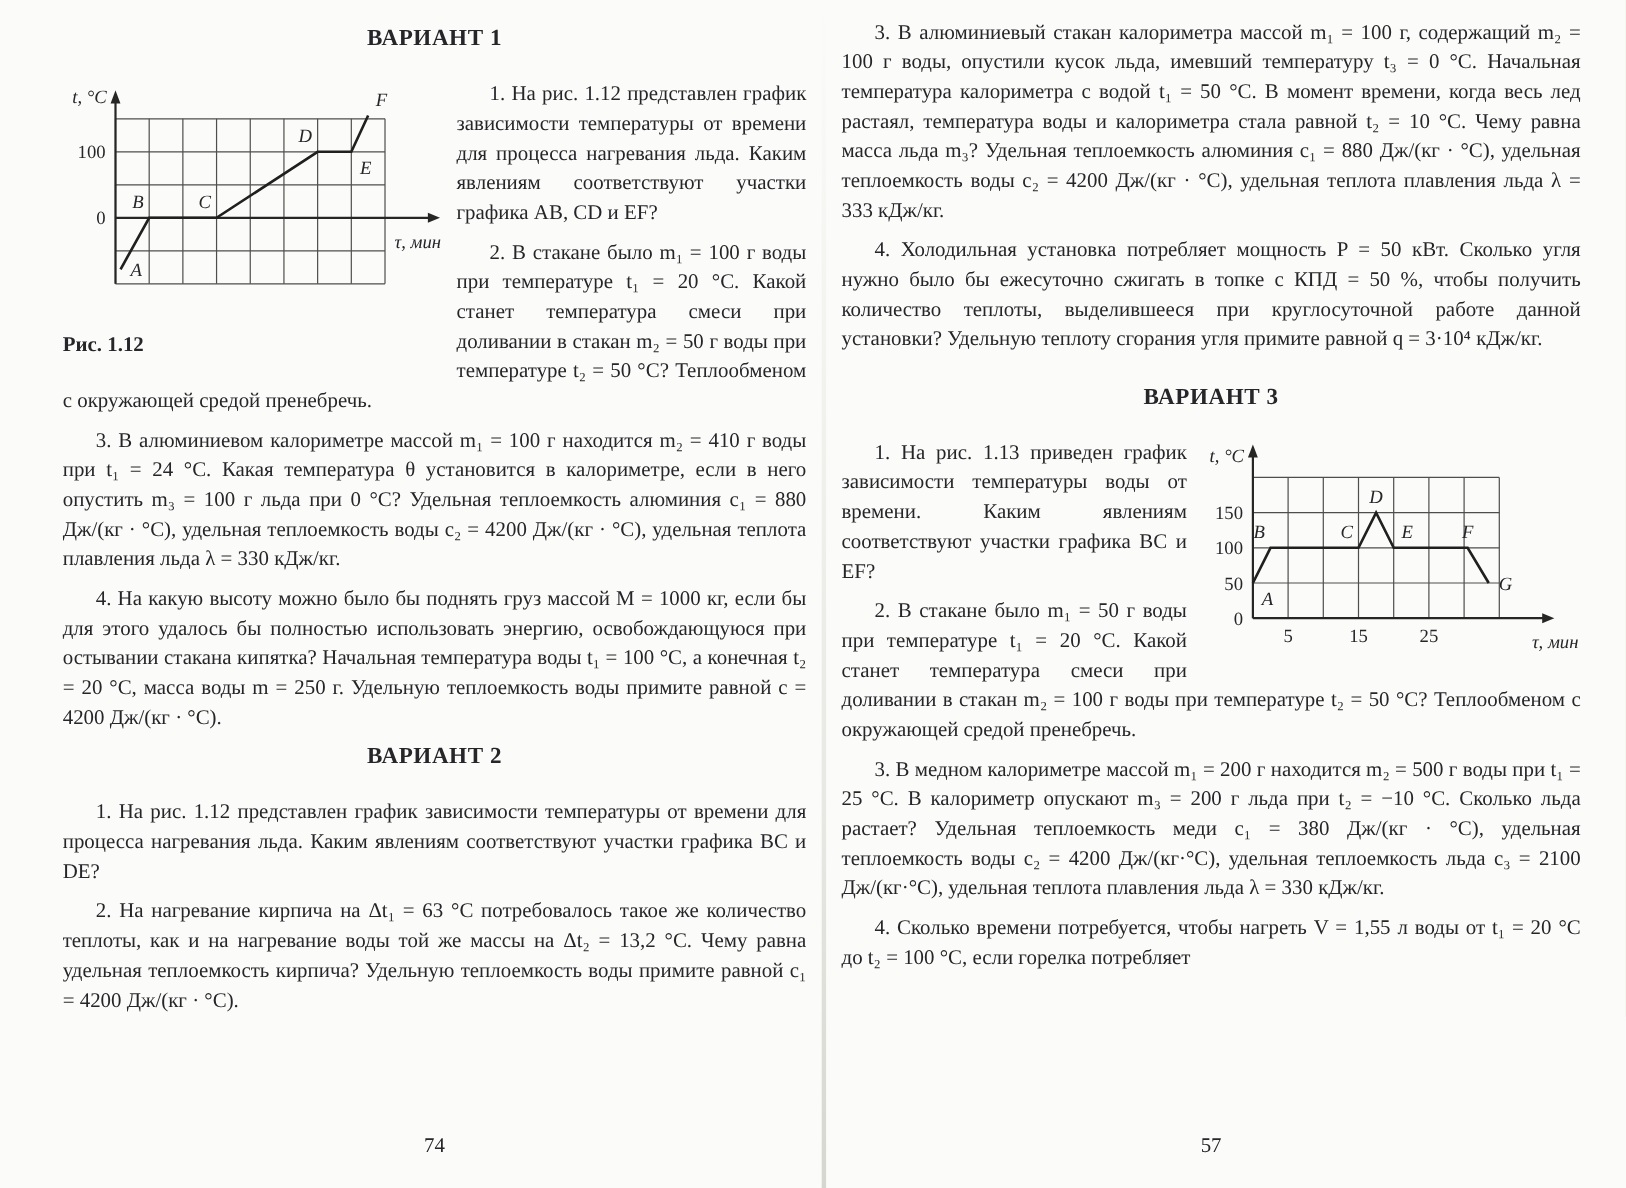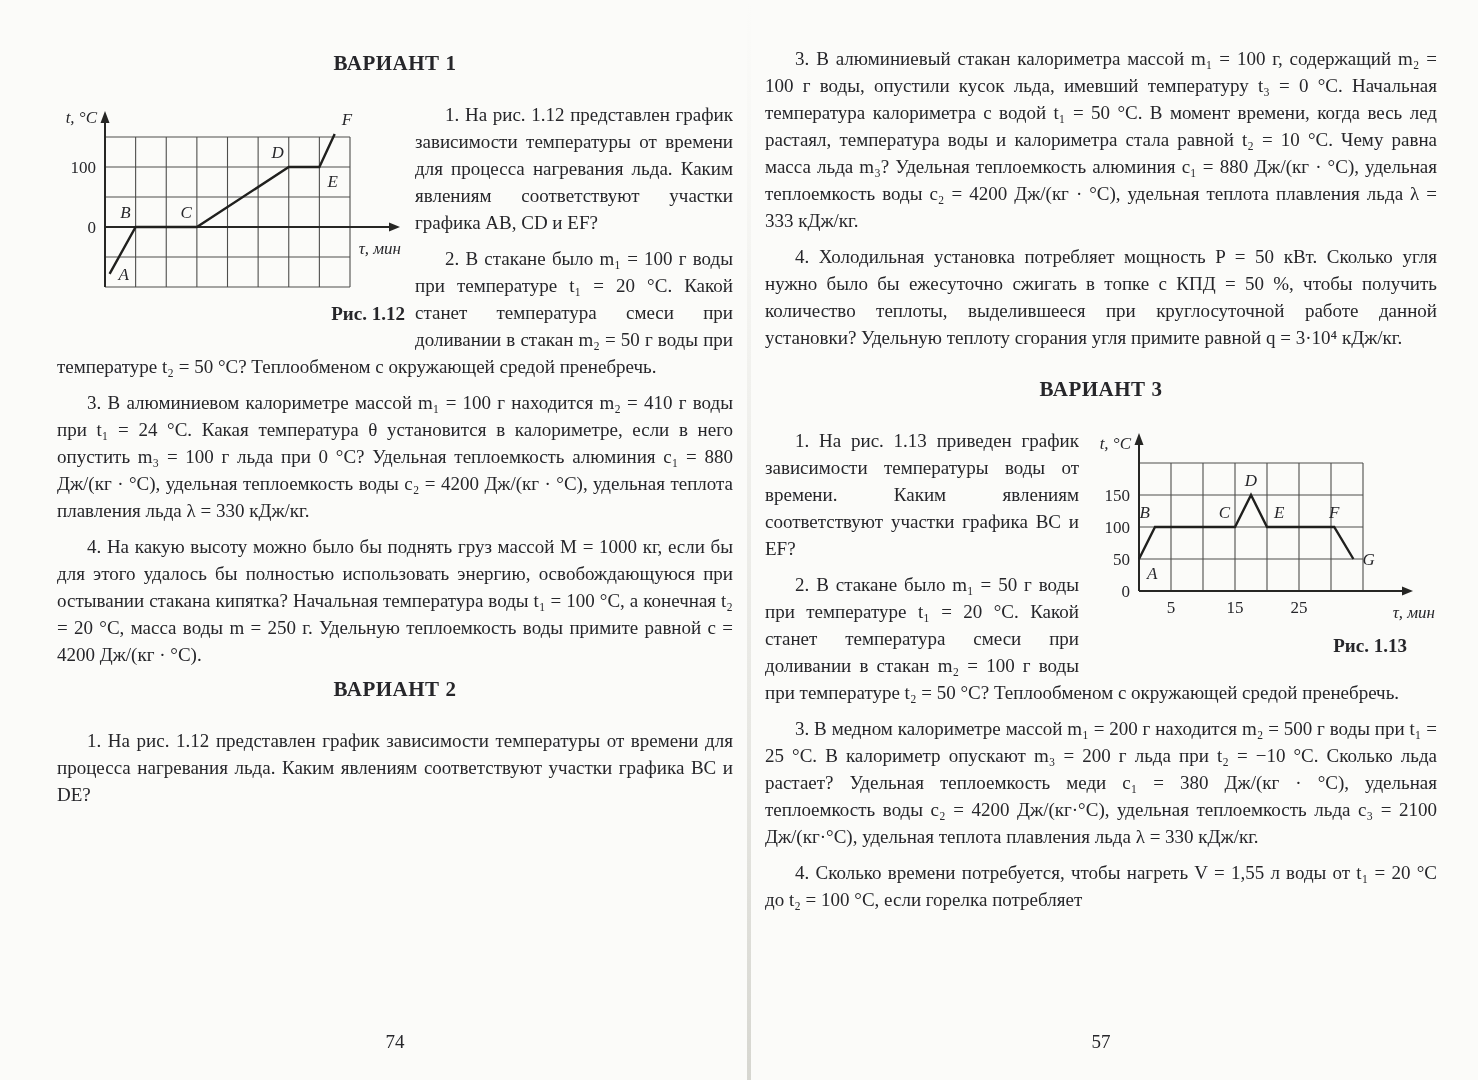--- a/index.html
+++ b/index.html
@@ -1,28 +1,28 @@
 <!DOCTYPE html>
 <html lang="ru"><head>
 <meta charset="utf-8">
 <style>
   html,body{margin:0;padding:0;background:#e9e9e6;}
   .spread{position:relative;width:1478px;height:1080px;background:#fbfbf9;overflow:hidden;
           font-family:"Liberation Serif","DejaVu Serif",serif;color:#26262a;}
   .gutter{position:absolute;left:747px;top:0;width:4px;height:100%;
           background:linear-gradient(180deg,rgba(220,220,215,0) 0%,rgba(214,214,208,.55) 70%,rgba(205,205,198,.8) 100%);}
-  .page{position:absolute;top:45px;font-size:19px;line-height:27px;text-align:justify;}
+  .page{position:absolute;top:16px;font-size:19px;line-height:27px;text-align:justify;}
   .page-left{left:57px;width:676px;}
   .page-right{left:765px;width:672px;}
   h2.variant{font-size:21px;line-height:24px;font-weight:700;text-align:center;margin:6px 0 26px;letter-spacing:.5px;}
   p.prob{margin:0 0 9px;text-indent:30px;}
   figure{margin:0;}
   .figL{float:left;width:348px;margin:6px 10px 4px 0;}
   .figR{float:right;width:350px;margin:2px 0 4px 8px;}
-  figcaption{text-align:right;font-weight:600;font-size:19px;margin-top:0;}
+  figcaption{text-align:left;font-weight:600;font-size:19px;margin-top:28px;}
   .figR figcaption{padding-right:30px;}
   .clear{clear:both;height:0;}
   .pageno{position:absolute;top:1031px;text-align:center;font-size:19px;}
   .pageno-left{left:57px;width:676px;}
   .pageno-right{left:765px;width:672px;}
   svg text{fill:#26262a;}
   svg .tick{font-size:17px;font-style:normal;}
   svg .pt{font-size:17px;font-style:italic;}
   svg .axl{font-size:17px;font-style:italic;}
 </style>
@@ -72,20 +72,21 @@
     </figure>
 
     <p class="prob">1. На рис. 1.12 представлен график зависимости температуры от времени для процесса нагревания льда. Каким явлениям соответствуют участки графика AB, CD и EF?</p>
     <p class="prob">2. В стакане было m₁ = 100 г воды при температуре t₁ = 20 °C. Какой станет температура смеси при доливании в стакан m₂ = 50 г воды при температуре t₂ = 50 °C? Теплообменом с окружающей средой пренебречь.</p>
     <div class="clear"></div>
     <p class="prob">3. В алюминиевом калориметре массой m₁ = 100 г находится m₂ = 410 г воды при t₁ = 24 °C. Какая температура θ установится в калориметре, если в него опустить m₃ = 100 г льда при 0 °C? Удельная теплоемкость алюминия c₁ = 880 Дж/(кг · °C), удельная теплоемкость воды c₂ = 4200 Дж/(кг · °C), удельная теплота плавления льда λ = 330 кДж/кг.</p>
     <p class="prob">4. На какую высоту можно было бы поднять груз массой M = 1000 кг, если бы для этого удалось бы полностью использовать энергию, освобождающуюся при остывании стакана кипятка? Начальная температура воды t₁ = 100 °C, а конечная t₂ = 20 °C, масса воды m = 250 г. Удельную теплоемкость воды примите равной c = 4200 Дж/(кг · °C).</p>
 
     <h2 class="variant" style="margin-top:6px;">ВАРИАНТ 2</h2>
     <p class="prob">1. На рис. 1.12 представлен график зависимости температуры от времени для процесса нагревания льда. Каким явлениям соответствуют участки графика BC и DE?</p>
+    <p class="prob">2. На нагревание кирпича на Δt₁ = 63 °C потребовалось такое же количество теплоты, как и на нагревание воды той же массы на Δt₂ = 13,2 °C. Чему равна удельная теплоемкость кирпича? Удельную теплоемкость воды примите равной c₁ = 4200 Дж/(кг · °C).</p>
   </div>
 
   <div class="page page-right">
     <p class="prob">3. В алюминиевый стакан калориметра массой m₁ = 100 г, содержащий m₂ = 100 г воды, опустили кусок льда, имевший температуру t₃ = 0 °C. Начальная температура калориметра с водой t₁ = 50 °C. В момент времени, когда весь лед растаял, температура воды и калориметра стала равной t₂ = 10 °C. Чему равна масса льда m₃? Удельная теплоемкость алюминия c₁ = 880 Дж/(кг · °C), удельная теплоемкость воды c₂ = 4200 Дж/(кг · °C), удельная теплота плавления льда λ = 333 кДж/кг.</p>
     <p class="prob">4. Холодильная установка потребляет мощность P = 50 кВт. Сколько угля нужно было бы ежесуточно сжигать в топке с КПД = 50 %, чтобы получить количество теплоты, выделившееся при круглосуточной работе данной установки? Удельную теплоту сгорания угля примите равной q = 3·10⁴ кДж/кг.</p>
 
     <h2 class="variant" style="margin-top:26px;">ВАРИАНТ 3</h2>
 
     <figure class="figR">
       <svg id="fig113" width="350" height="196">
@@ -117,21 +118,20 @@
           <text x="44" y="20" text-anchor="end" class="axl">t, °C</text>
           <text x="348" y="189" text-anchor="end" class="axl">τ, мин</text>
           <text x="60" y="150" text-anchor="start" class="pt">A</text>
           <text x="63" y="89" text-anchor="end" class="pt">B</text>
           <text x="143" y="89" text-anchor="end" class="pt">C</text>
           <text x="164" y="57" text-anchor="middle" class="pt">D</text>
           <text x="187" y="89" text-anchor="start" class="pt">E</text>
           <text x="247.2" y="89" text-anchor="middle" class="pt">F</text>
           <text x="275.4" y="136" text-anchor="start" class="pt">G</text>
         </svg>
-      <figcaption>Рис. 1.13</figcaption>
     </figure>
 
     <p class="prob">1. На рис. 1.13 приведен график зависимости температуры воды от времени. Каким явлениям соответствуют участки графика BC и EF?</p>
     <p class="prob">2. В стакане было m₁ = 50 г воды при температуре t₁ = 20 °C. Какой станет температура смеси при доливании в стакан m₂ = 100 г воды при температуре t₂ = 50 °C? Теплообменом с окружающей средой пренебречь.</p>
     <div class="clear"></div>
     <p class="prob">3. В медном калориметре массой m₁ = 200 г находится m₂ = 500 г воды при t₁ = 25 °C. В калориметр опускают m₃ = 200 г льда при t₂ = −10 °C. Сколько льда растает? Удельная теплоемкость меди c₁ = 380 Дж/(кг · °C), удельная теплоемкость воды c₂ = 4200 Дж/(кг·°C), удельная теплоемкость льда c₃ = 2100 Дж/(кг·°C), удельная теплота плавления льда λ = 330 кДж/кг.</p>
     <p class="prob">4. Сколько времени потребуется, чтобы нагреть V = 1,55 л воды от t₁ = 20 °C до t₂ = 100 °C, если горелка потребляет</p>
   </div>
 
   <div class="pageno pageno-left">74</div>

